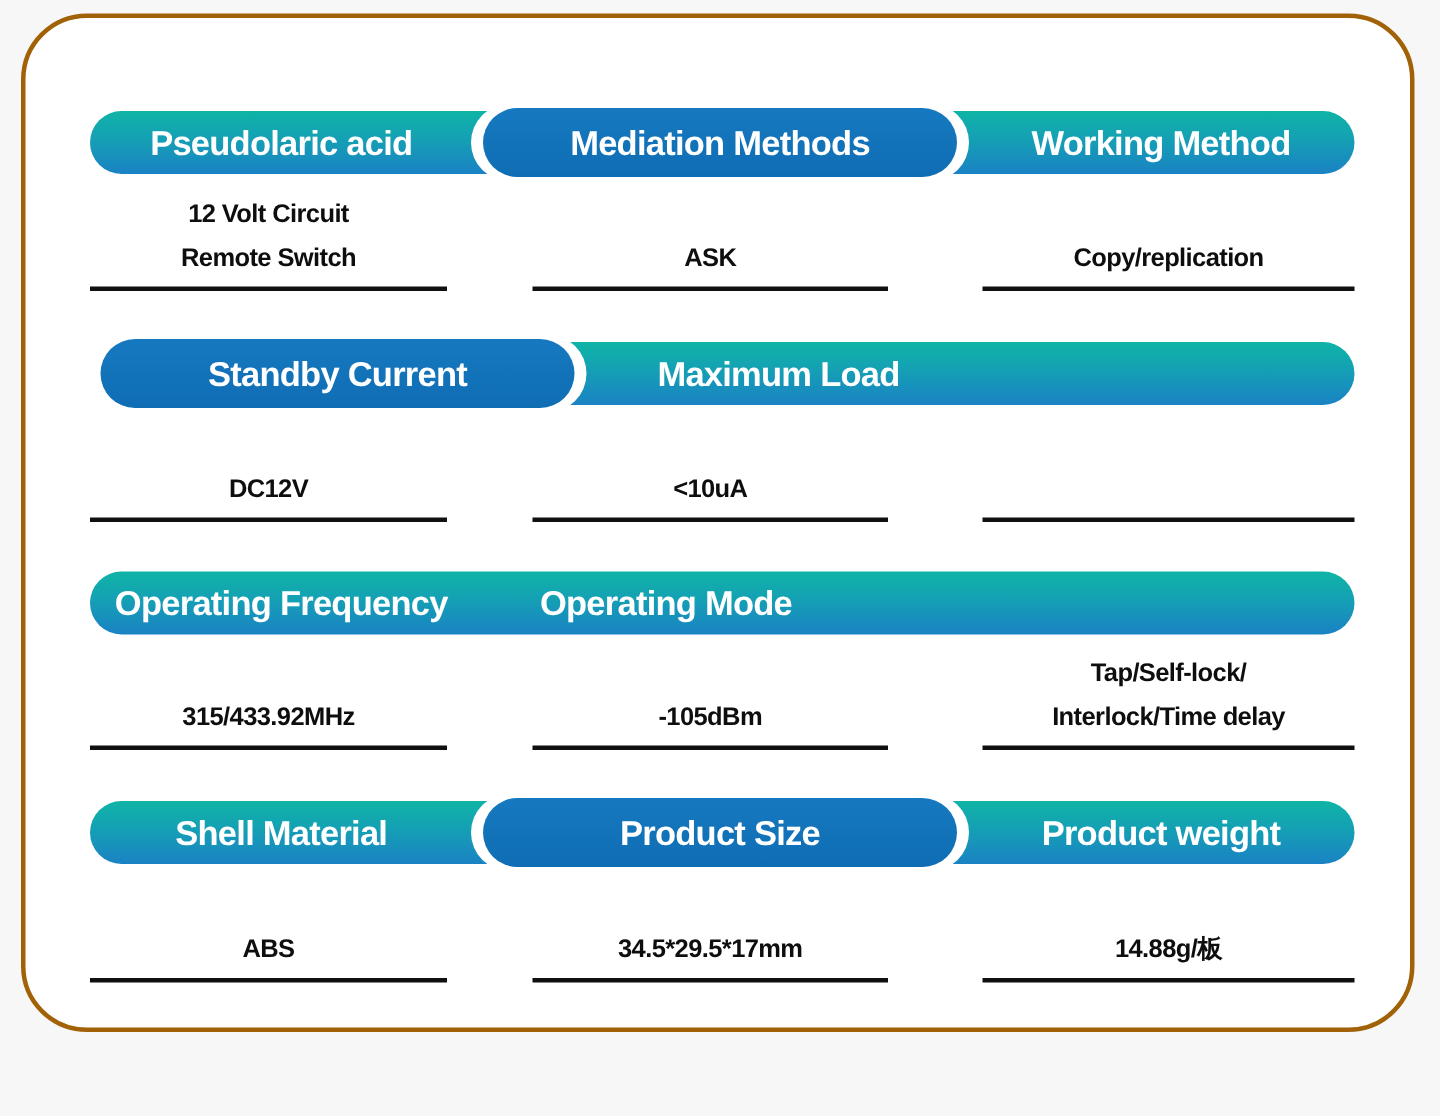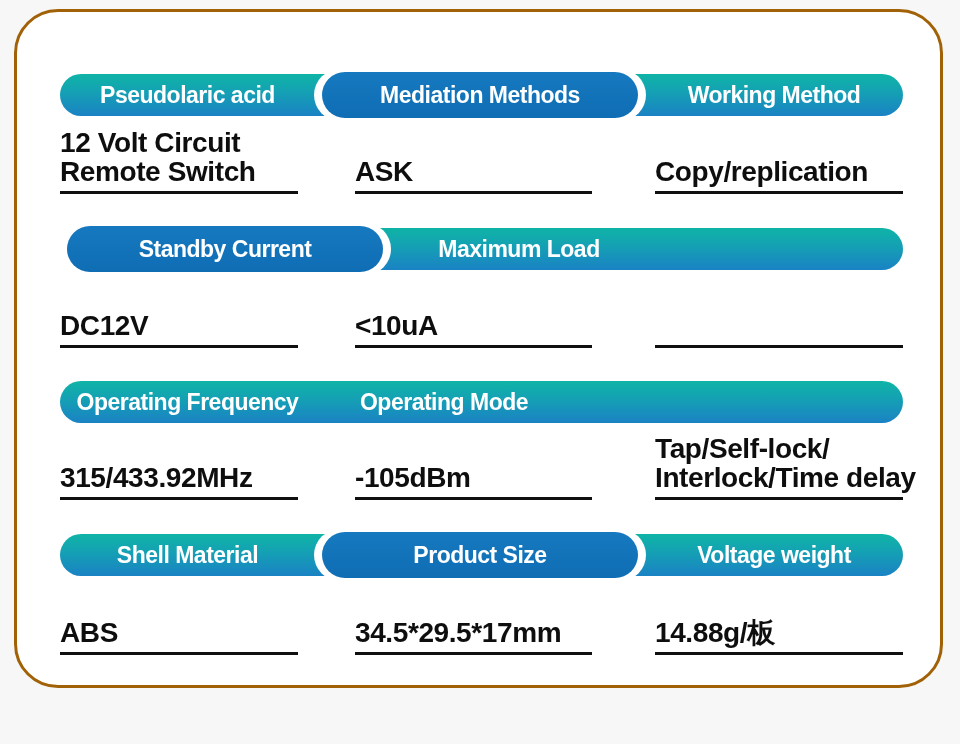--- a/index.html
+++ b/index.html
@@ -38,22 +38,22 @@
     display:flex;align-items:center;justify-content:center;
     color:#ffffff;font-weight:bold;font-size:23px;letter-spacing:-0.5px;white-space:nowrap;
   }
   
   .c1{left:43px;width:238px}
   .c2{left:338px;width:237px}
   .c3{left:638px;width:248px}
   .ul{position:absolute;height:3px;background:#101010}
   .u1{top:179px}.u2{top:333px}.u3{top:485px}.u4{top:640px}
   .value{
-    position:absolute;color:#0e0e0e;
-    font-size:28px;font-weight:600;letter-spacing:-0.4px;line-height:29px;
+    position:absolute;text-align:center;color:#0e0e0e;
+    font-size:17px;font-weight:600;letter-spacing:-0.4px;line-height:29px;
     white-space:nowrap;
   }
   .vb1{bottom:499px}.vb2{bottom:345px}.vb3{bottom:193px}.vb4{bottom:38px}
   .ln{display:block}
 </style>
 </head>
 <body>
 
 <div class="card">
 
@@ -116,21 +116,21 @@
   <div class="ul c2 u3"></div>
   <div class="ul c3 u3"></div>
 
   <div class="band b4">
     <div class="zone zl">Shell Material</div>
     <div class="cap-holder">
       <div class="cap-outer">
         <div class="cap-inner">Product Size</div>
       </div>
     </div>
-    <div class="zone zr">Voltage weight</div>
+    <div class="zone zr">Product weight</div>
   </div>
   <div class="value c1 vb4">
     <span class="ln">ABS</span>
   </div>
   <div class="value c2 vb4">
     <span class="ln">34.5*29.5*17mm</span>
   </div>
   <div class="value c3 vb4">
     <span class="ln">14.88g/板</span>
   </div>

